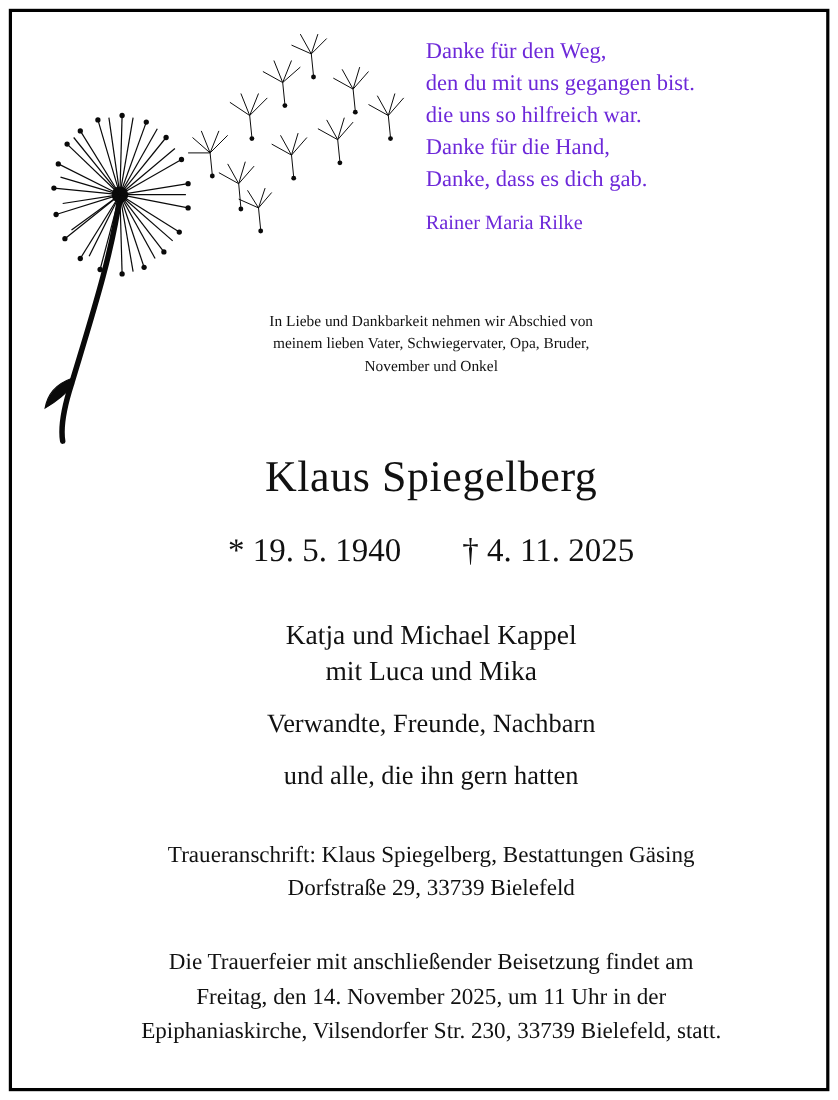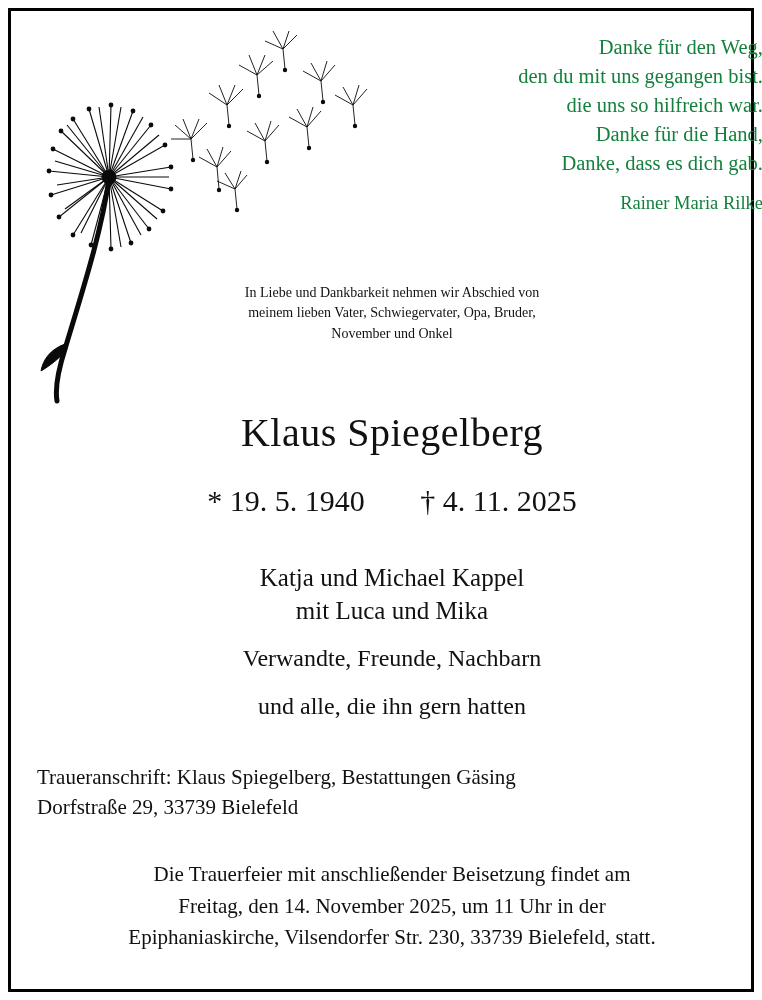--- a/index.html
+++ b/index.html
@@ -44,27 +44,27 @@
     left: 10px;
     top: 8px;
     width: 360px;
     height: 400px;
     pointer-events: none;
   }
 
   
   .poem {
     position: absolute;
-    left: 400px;
+    left: 376px;
     top: 22px;
     width: 352px;
-    text-align: right;
+    text-align: left;
     font-size: 20.5px;
     line-height: 1.42;
-    color: #15803d;
+    color: #6d28d9;
   }
   .poem .line { white-space: nowrap; }
   .poem-author {
     margin-top: 11px;
     font-size: 18.5px;
   }
 
   
   .intro {
     position: absolute;
@@ -111,20 +111,21 @@
   .mourners .m2 { font-size: 25px; line-height: 1.32; }
   .mourners .m3 { font-size: 24px; margin-top: 16px; line-height: 1.32; }
   .mourners .m4 { font-size: 24px; margin-top: 16px; line-height: 1.32; }
 
   
   .address {
     position: absolute;
     left: 26px;
     top: 752px;
     width: 710px;
+    text-align: center;
     font-size: 21px;
     line-height: 1.42;
   }
 
   
   .ceremony {
     position: absolute;
     left: 24px;
     top: 848px;
     width: 714px;

